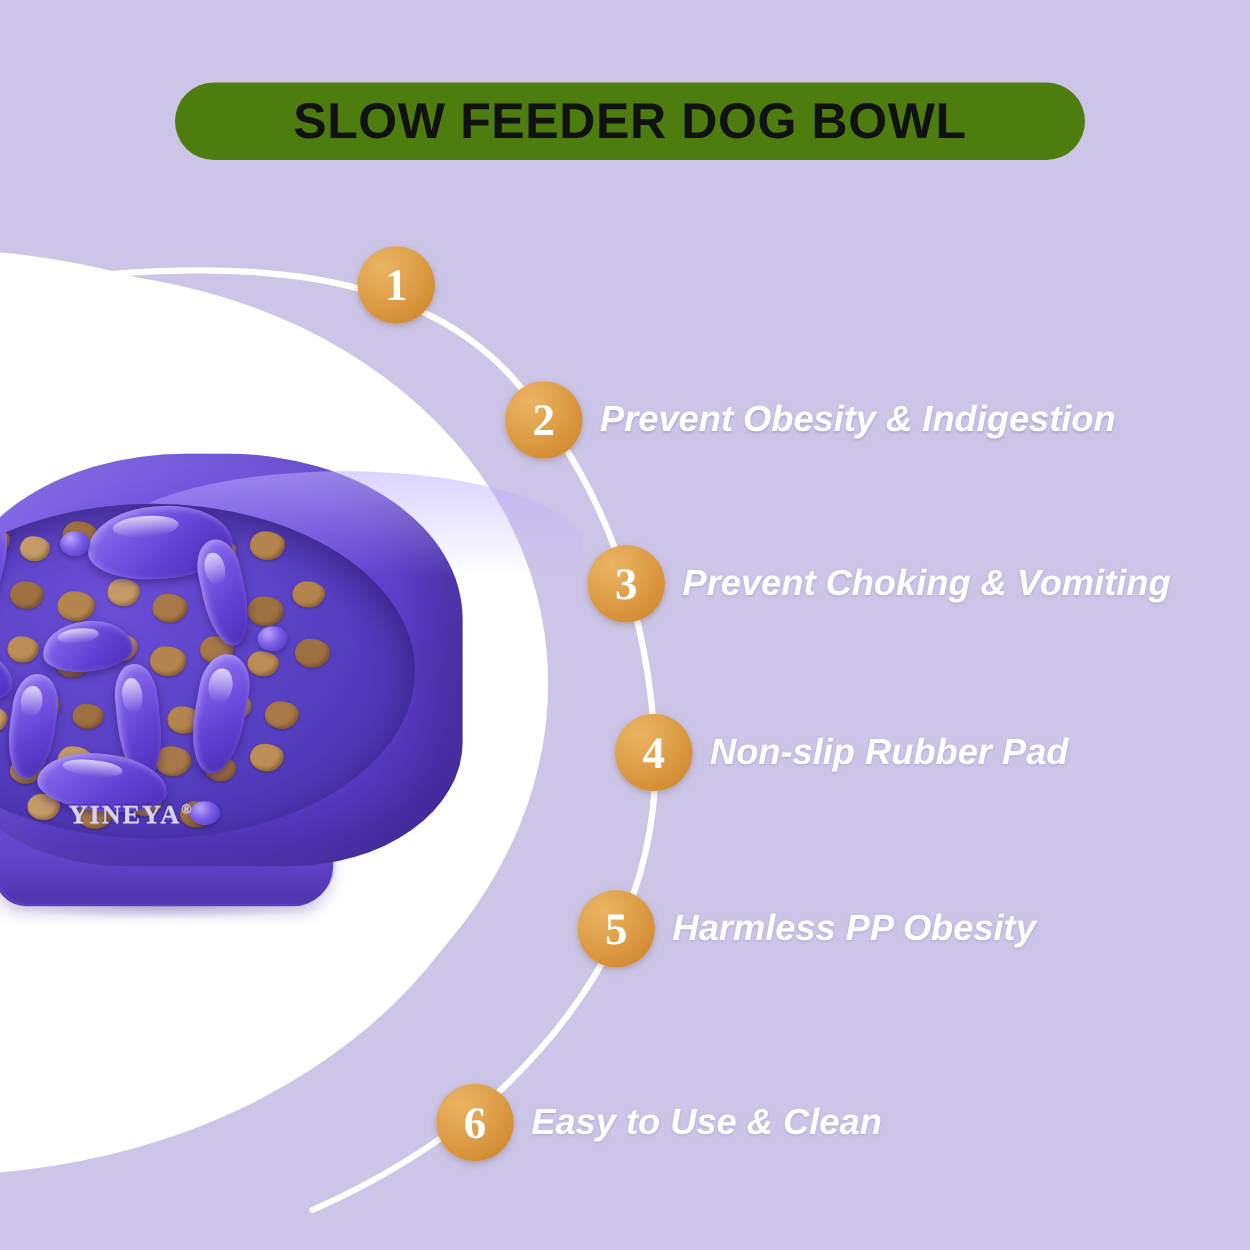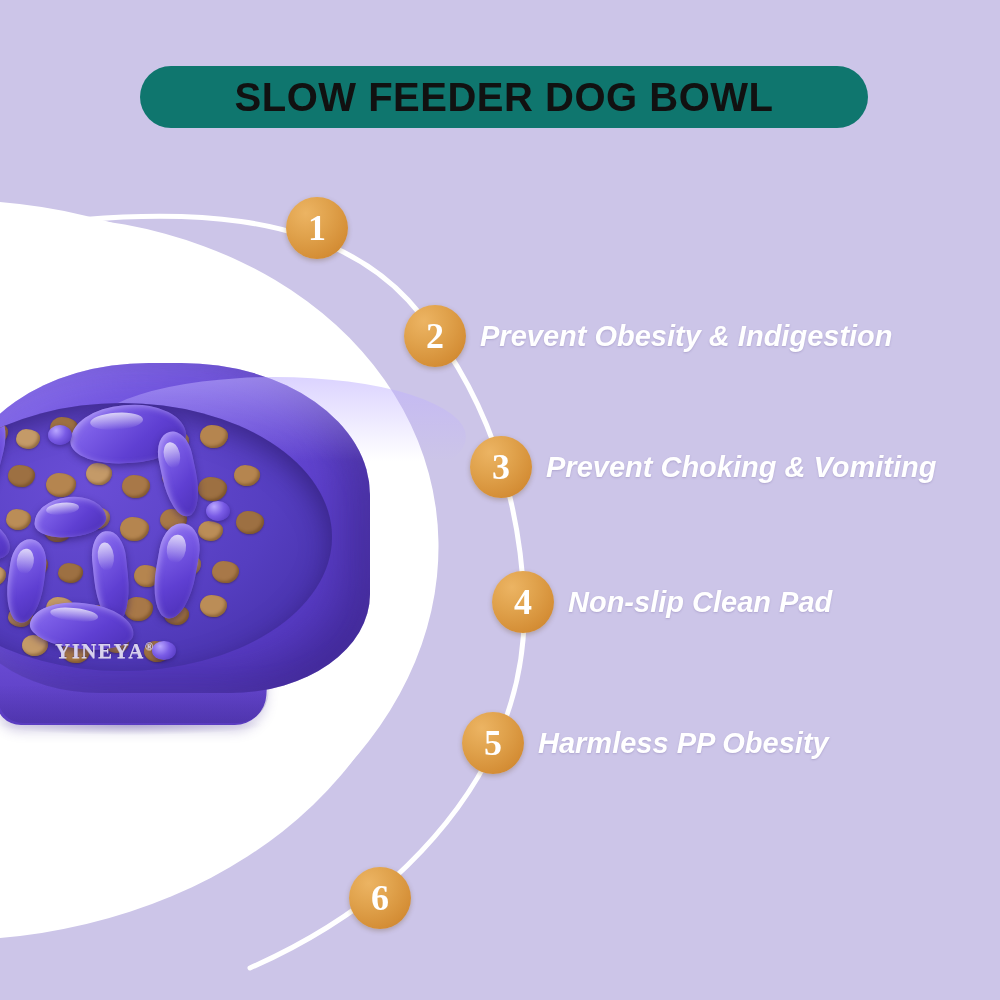--- a/index.html
+++ b/index.html
@@ -29,21 +29,21 @@
     border-radius:50%;
   }
 
   
   .arc-svg{position:absolute;left:0;top:0;width:1000px;height:1000px;overflow:visible;}
 
   
   .title-pill{
     position:absolute;left:140px;top:66px;
     width:728px;height:62px;
-    background:#0f766e;border-radius:34px;
+    background:#4d7c0f;border-radius:34px;
     display:flex;align-items:center;justify-content:center;
   }
   .title-text{
     font-size:40px;font-weight:bold;color:#111111;
     letter-spacing:0.5px;white-space:nowrap;
     font-family:"Liberation Sans","DejaVu Sans",sans-serif;
   }
 
   
   .feature{position:absolute;display:flex;align-items:center;}
@@ -247,31 +247,32 @@
     <div class="bubble">
         <span>3</span>
       </div>
     <div class="ftext">Prevent Choking &amp; Vomiting</div>
   </div>
 
   <div class="feature" style="left:492px;top:571px;">
     <div class="bubble">
         <span>4</span>
       </div>
-    <div class="ftext">Non-slip Clean Pad</div>
+    <div class="ftext">Non-slip Rubber Pad</div>
   </div>
 
   <div class="feature" style="left:462px;top:712px;">
     <div class="bubble">
         <span>5</span>
       </div>
     <div class="ftext">
       <span class="l2">Harmless PP Obesity</span>
     </div>
   </div>
 
   <div class="feature" style="left:349px;top:867px;">
     <div class="bubble">
         <span>6</span>
       </div>
+    <div class="ftext">Easy to Use &amp; Clean</div>
   </div>
 
 </div>
 
 </body></html>

